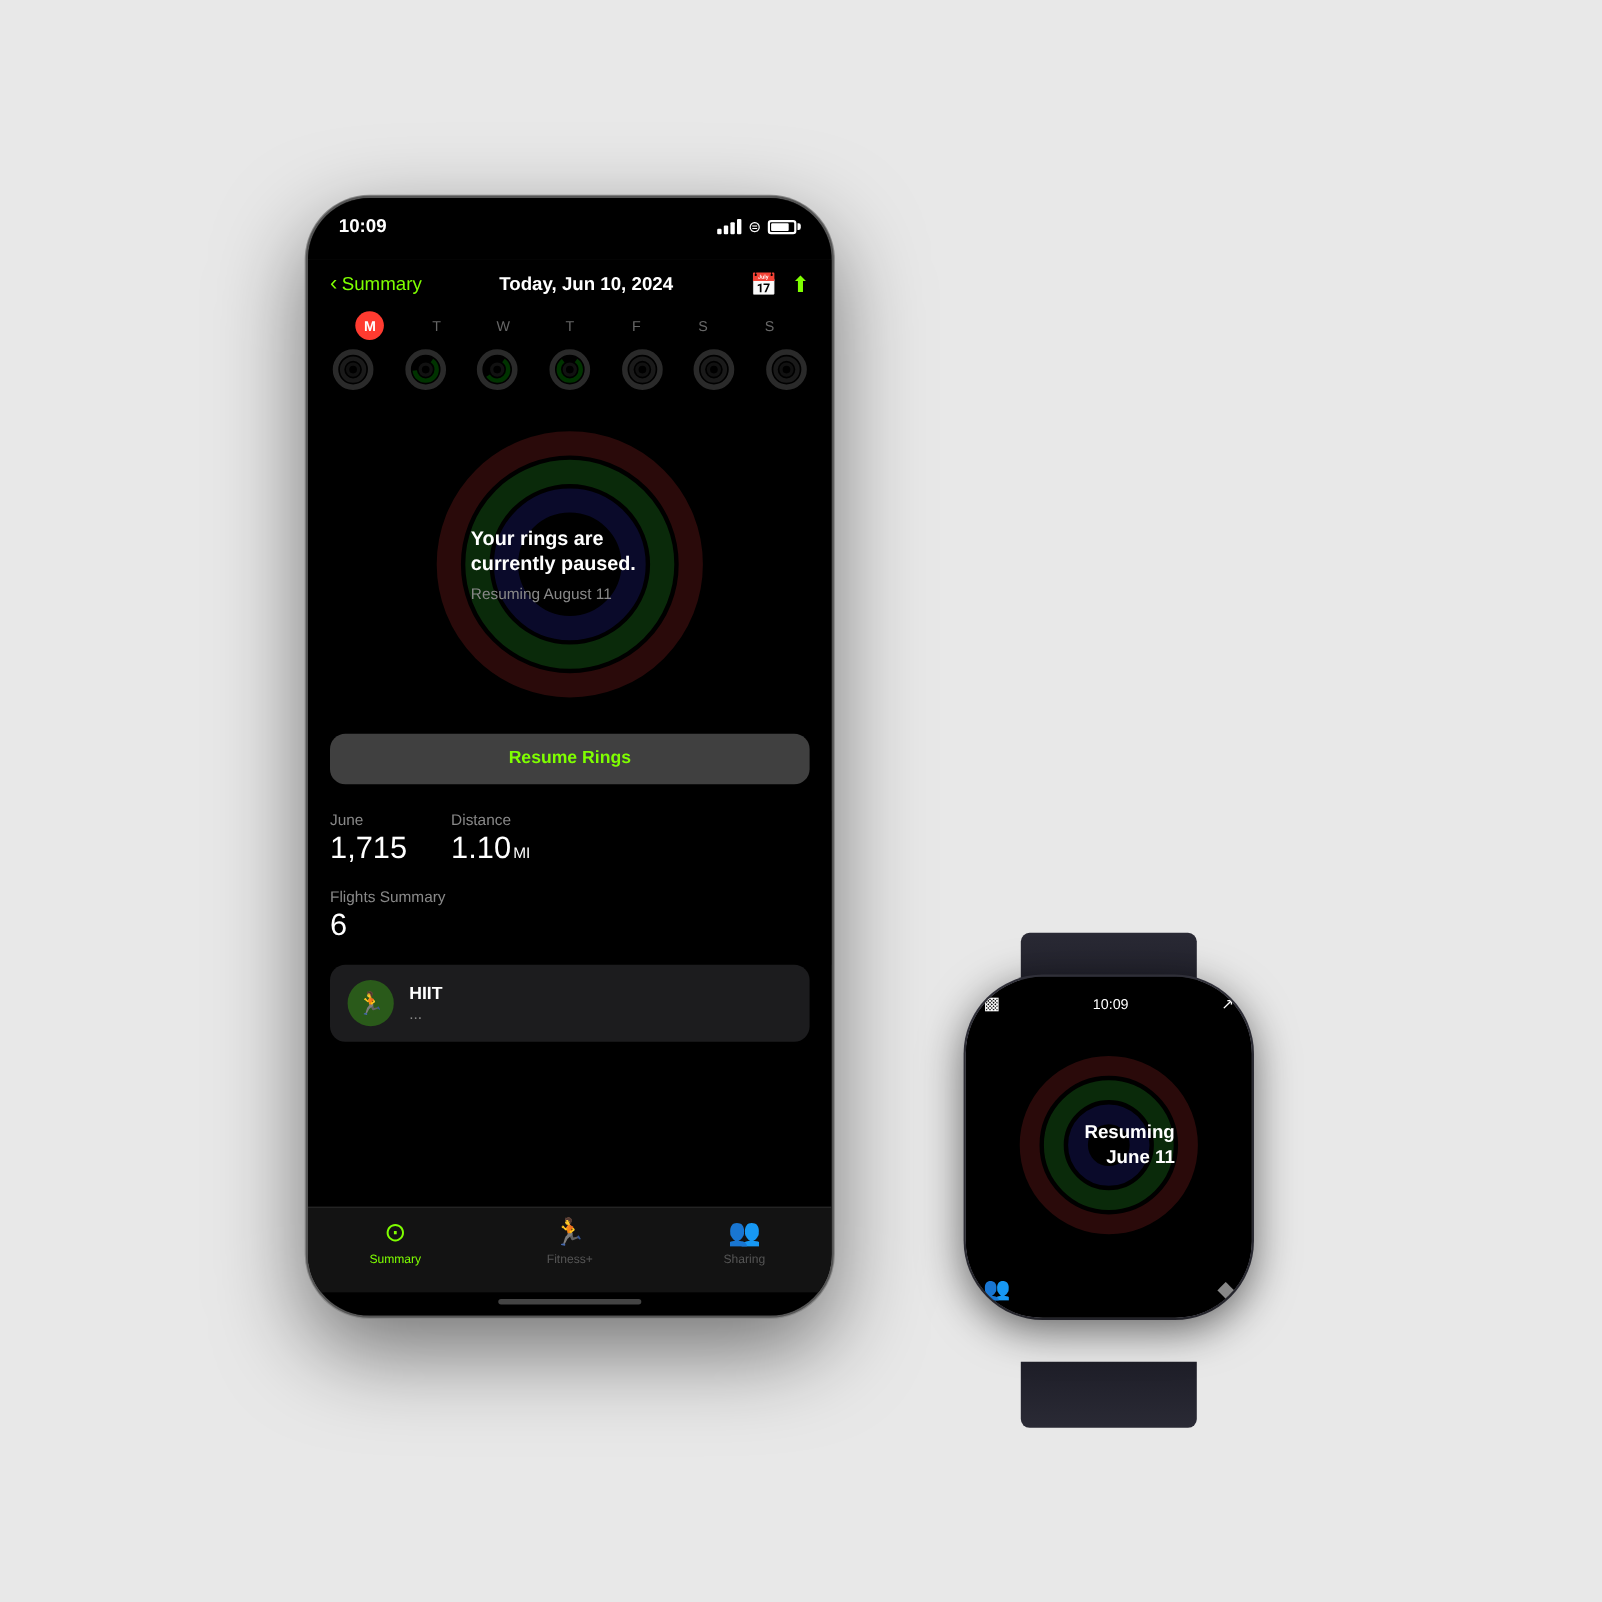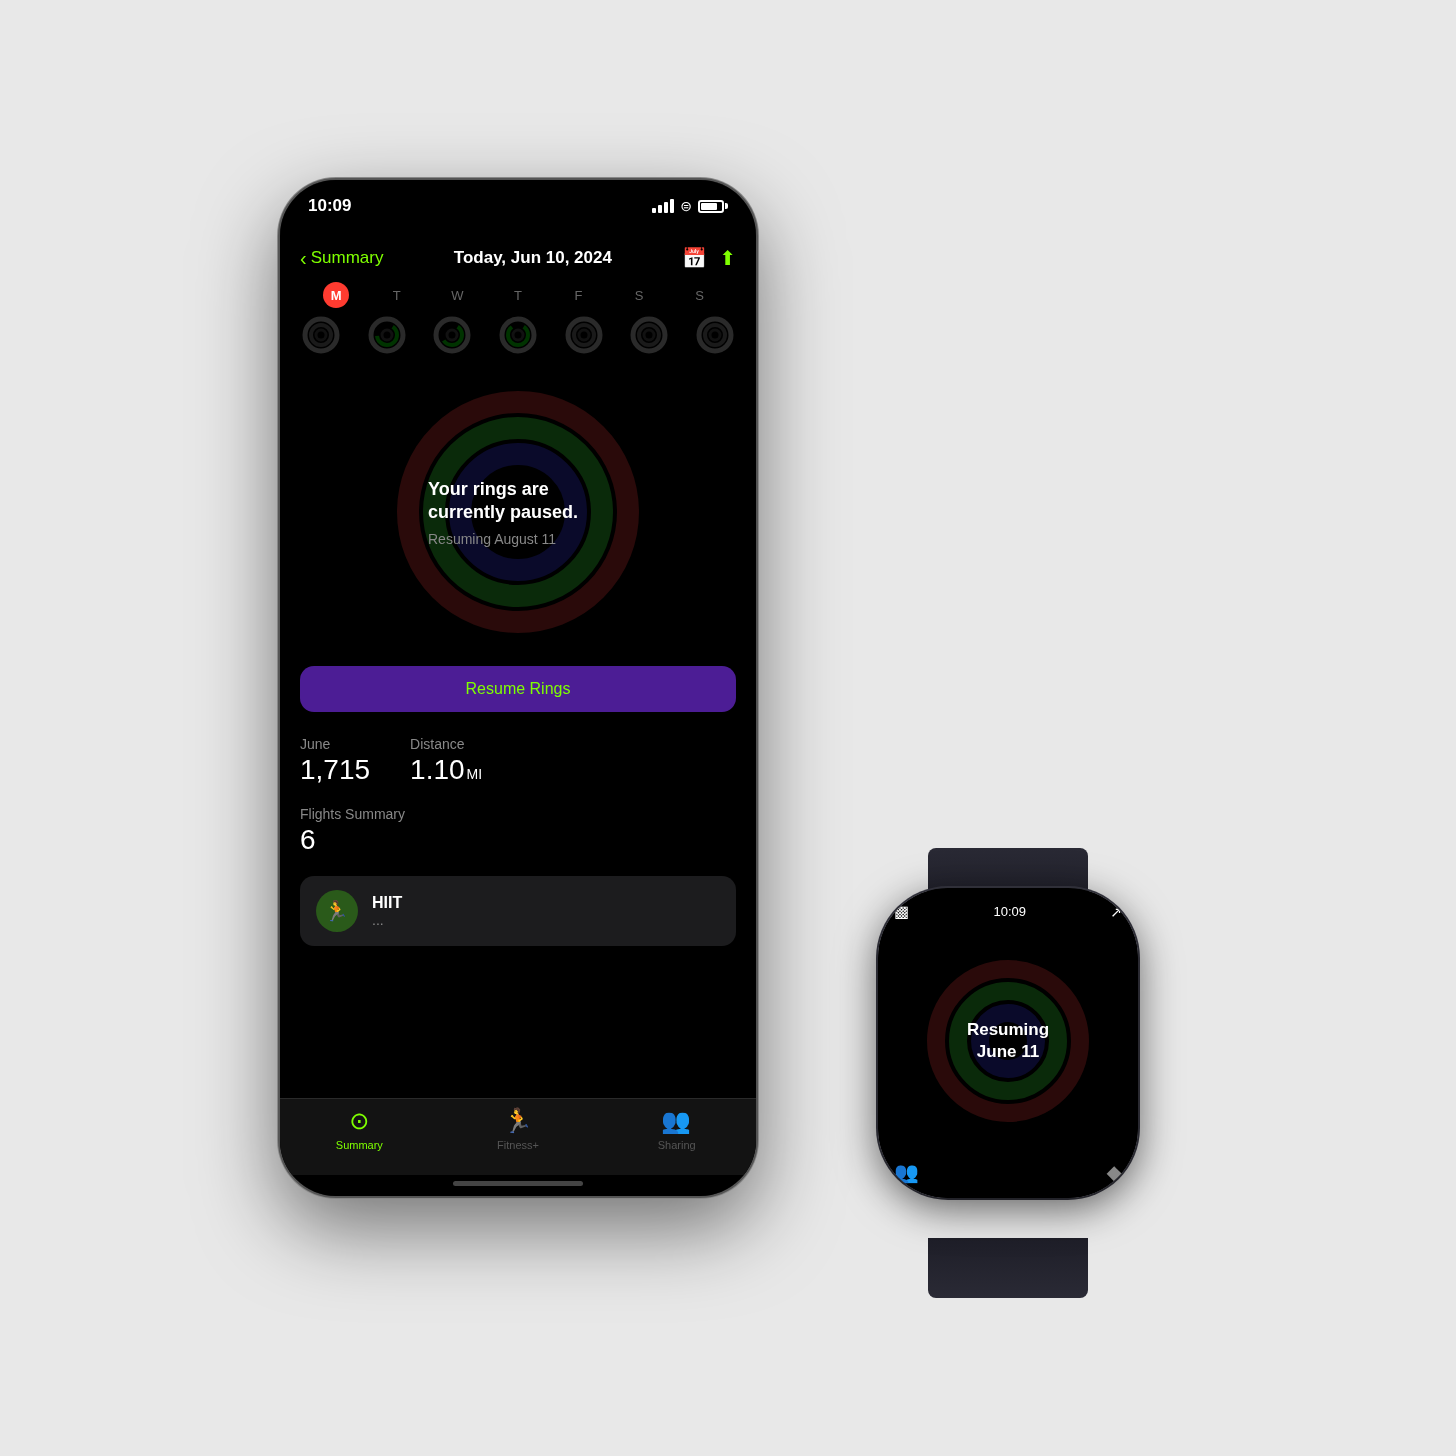--- a/index.html
+++ b/index.html
@@ -240,24 +240,24 @@
       gap: 12px;
       padding: 0 20px;
       margin-bottom: 24px;
       width: 100%;
     }
 
     .btn-resume, .btn-edit {
       flex: 1;
       padding: 14px 0;
       border-radius: 14px;
-      background: #4c1d95;
+      background: #404040;
       border: none;
       font-size: 16px;
-      font-weight: 400;
+      font-weight: 700;
       color: #7fff00;
       cursor: pointer;
       text-align: center;
     }
 
     
     .stats-section {
       width: 100%;
       padding: 0 20px;
       background: #000;
@@ -477,20 +477,21 @@
       transform: translate(-50%, -50%);
       text-align: center;
       width: 120px;
     }
 
     .watch-resuming {
       color: #fff;
       font-size: 17px;
       font-weight: 600;
       line-height: 1.3;
+      text-align: right;
     }
 
     .watch-bottom-icons {
       display: flex;
       justify-content: space-between;
       align-items: center;
       margin-top: 8px;
     }
 
     

